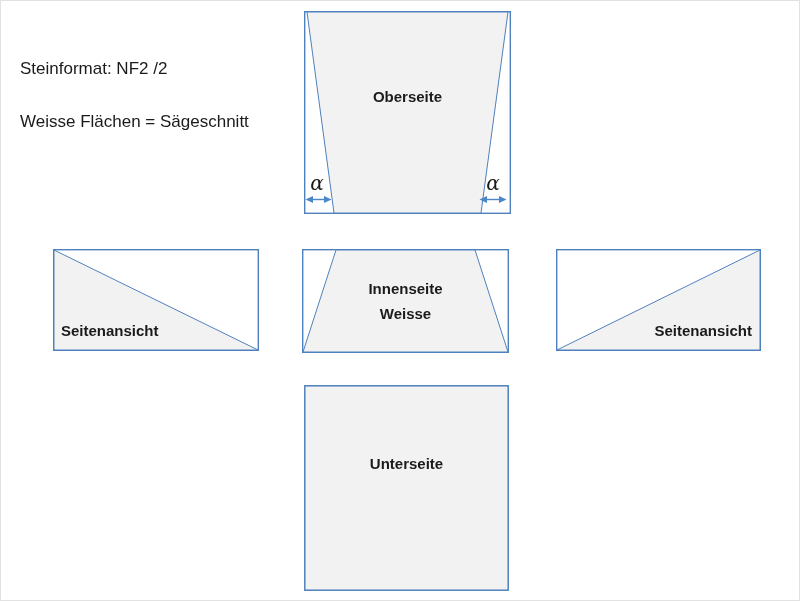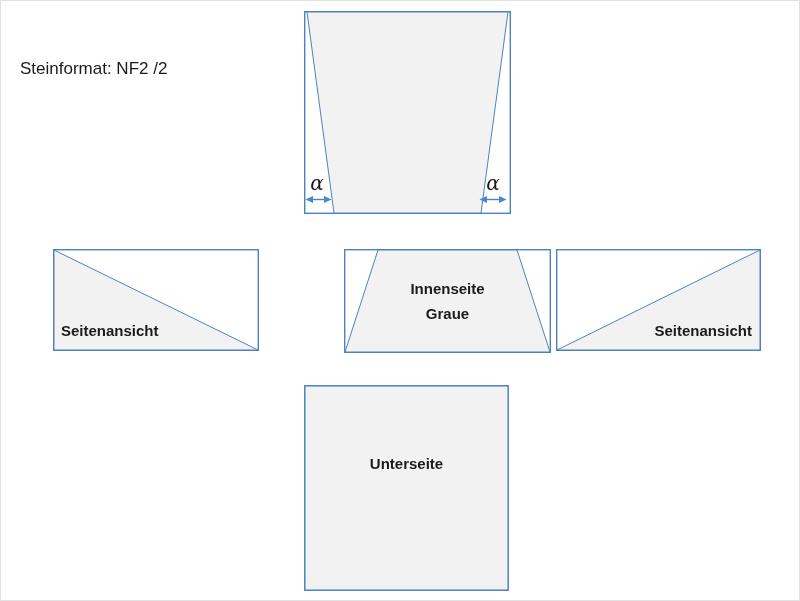--- a/index.html
+++ b/index.html
@@ -66,55 +66,56 @@
   }
   .alpha-left{left:1px;}
   .alpha-right{left:177px;}
 </style>
 </head>
 <body>
 
 <div class="slide">
 
   <div class="abs title">Steinformat: NF2 /2</div>
-  <div class="abs legend"><br></div>
+  <div class="abs legend"><span>Weisse Flächen = Sägeschnitt</span><br></div>
 
   <div class="view" style="left:303px;top:10px;width:207px;height:203px;">
     <svg width="207" height="203" viewBox="0 0 207 203">
       <rect class="shape-frame" x="0.7" y="0.7" width="205.6" height="201.6"></rect>
       <polygon class="shape-face" points="3,1 204,1 177,202 30,202"></polygon>
 
       <line class="arrow-line" x1="8" y1="188.5" x2="21" y2="188.5"></line>
       <polygon class="arrow-head" points="1.5,188.5 9,185 9,192"></polygon>
       <polygon class="arrow-head" points="27.5,188.5 20,185 20,192"></polygon>
 
       <line class="arrow-line" x1="182" y1="188.5" x2="196" y2="188.5"></line>
       <polygon class="arrow-head" points="175.5,188.5 183,185 183,192"></polygon>
       <polygon class="arrow-head" points="202.5,188.5 195,185 195,192"></polygon>
     </svg>
+    <div class="shape-label label-center" style="top:78px;">Oberseite</div>
     <div class="alpha alpha-left">α</div>
     <div class="alpha alpha-right">α</div>
   </div>
 
   <div class="view" style="left:52px;top:248px;width:206px;height:102px;">
     <svg width="206" height="102" viewBox="0 0 206 102">
       <rect class="shape-frame" x="0.7" y="0.7" width="204.6" height="100.6"></rect>
       <polygon class="shape-face" points="1,1 205,101 1,101"></polygon>
     </svg>
     <div class="shape-label" style="left:8px;top:74px;">Seitenansicht</div>
   </div>
 
-  <div class="view" style="left:301px;top:248px;width:207px;height:104px;margin-left:42px;">
+  <div class="view" style="left:301px;top:248px;width:207px;height:104px;">
     <svg width="207" height="104" viewBox="0 0 207 104">
       <rect class="shape-frame" x="0.7" y="0.7" width="205.6" height="102.6"></rect>
       <polygon class="shape-face" points="34,1 173,1 206,103 1,103"></polygon>
     </svg>
     <div class="shape-label label-2line">
         <span>Innenseite</span>
-        <span>Graue</span>
+        <span>Weisse</span>
       </div>
   </div>
 
   <div class="view" style="left:555px;top:248px;width:205px;height:102px;">
     <svg width="205" height="102" viewBox="0 0 205 102">
       <rect class="shape-frame" x="0.7" y="0.7" width="203.6" height="100.6"></rect>
       <polygon class="shape-face" points="1,101 204,1 204,101"></polygon>
     </svg>
     <div class="shape-label" style="right:9px;top:74px;">Seitenansicht</div>
   </div>

